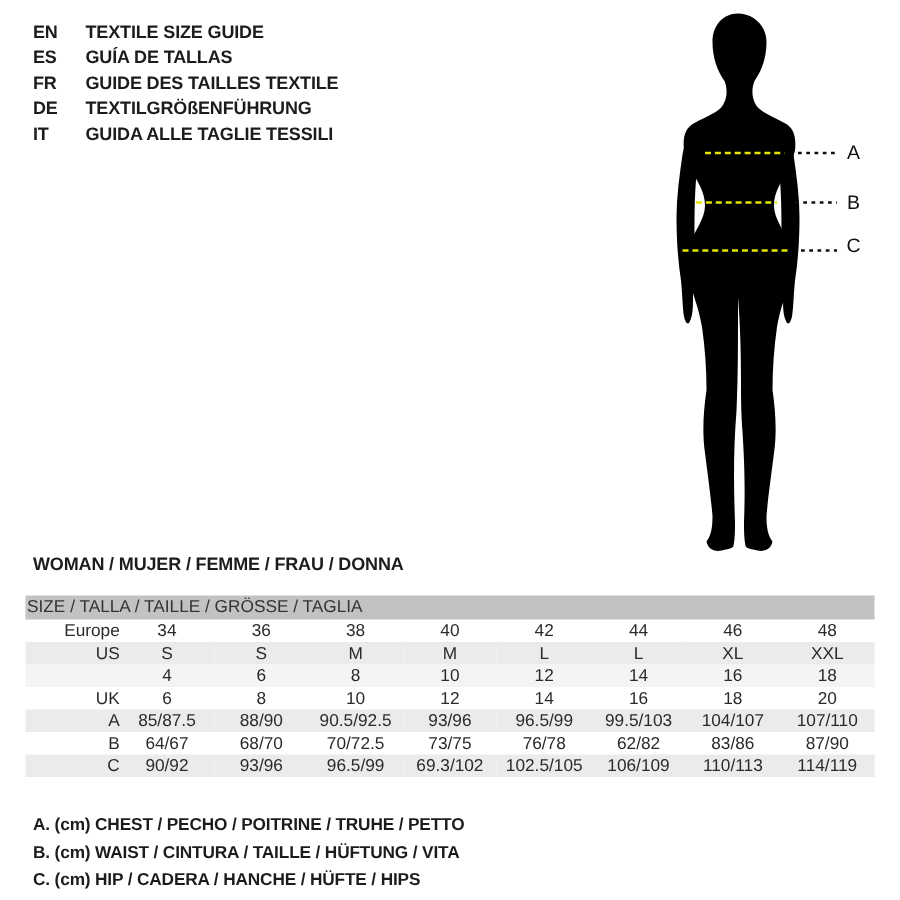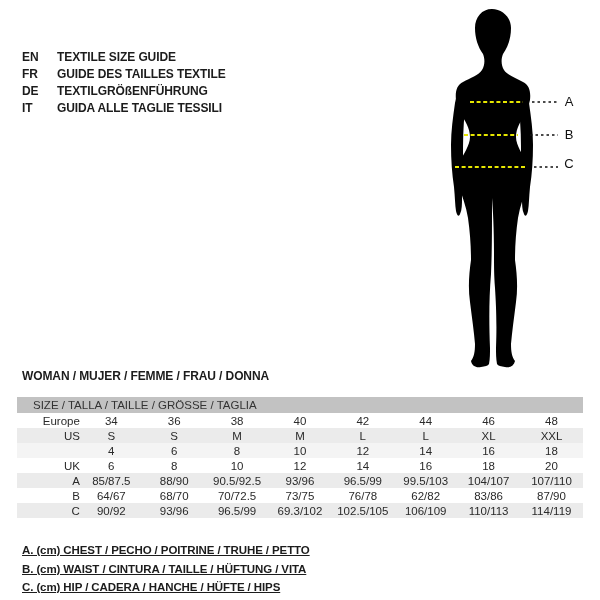--- a/index.html
+++ b/index.html
@@ -1,59 +1,63 @@
 <!DOCTYPE html>
 <html><head>
 <meta charset="utf-8">
 <style>
   * { margin:0; padding:0; box-sizing:border-box; }
   html,body { width:600px; height:600px; background:#ffffff; }
   body { font-family:"Liberation Sans", sans-serif; color:#1c1c1c; position:relative; overflow:hidden; }
 
   
-  .lang-block { position:absolute; left:22px; top:13px;margin-top:36px; }
+  .lang-block { position:absolute; left:22px; top:13px; }
   .lang-row { display:flex; height:17px; line-height:17px; font-size:12px; font-weight:bold; letter-spacing:-0.1px; }
   .lang-code { width:35px; }
 
   
   .figure-wrap { position:absolute; left:410px; top:4px; width:190px; height:370px; }
   .figure-wrap svg { display:block; width:190px; height:370px; }
   .measure-label { position:absolute; left:558px; width:22px; text-align:center; font-size:13px; color:#111; }
   .measure-label.a { top:94px; }
   .measure-label.b { top:127px; }
   .measure-label.c { top:156px; }
 
   
   .section-title { position:absolute; left:22px; top:369px; font-size:12px; font-weight:bold; letter-spacing:-0.1px; }
 
   
   .size-table-wrap { position:absolute; left:17px; top:397px; width:566px; }
   table.size-table { width:566px; border-collapse:collapse; table-layout:fixed; font-size:11.5px; color:#2a2a2a; }
-  table.size-table thead td { background:#c2c2c2; height:16px; text-align:left; padding-left:16px; font-size:11.5px; color:#333; }
+  table.size-table thead td { background:#c2c2c2; height:16px; text-align:left; padding-left:1px; font-size:11.5px; color:#333; }
   table.size-table td { height:15px; text-align:center; vertical-align:middle; padding:0; }
   table.size-table td.row-label { width:78px; text-align:right; padding-left:5px; }
   table.size-table tbody tr:nth-child(2) { background:#ebebeb; }
   table.size-table tbody tr:nth-child(3) { background:#f4f4f4; }
   table.size-table tbody tr:nth-child(5) { background:#ebebeb; }
   table.size-table tbody tr:nth-child(7) { background:#ebebeb; }
 
   
   .legend-block { position:absolute; left:22px; top:541px; }
-  .legend-line { font-size:11.5px; font-weight:bold; line-height:18.5px; letter-spacing:-0.1px;text-decoration:underline; }
+  .legend-line { font-size:11.5px; font-weight:bold; line-height:18.5px; letter-spacing:-0.1px; }
 
   .dash-y { stroke-width:1.8; stroke-dasharray:4 2.6; fill:none; }
   .dash-k { stroke:#111; stroke-width:1.6; stroke-dasharray:2.5 3; fill:none; }
 </style>
 </head>
 <body>
 
 <div class="lang-block">
     <div class="lang-row">
       <span class="lang-code">EN</span>
       <span class="lang-title">TEXTILE SIZE GUIDE</span>
+    </div>
+    <div class="lang-row">
+      <span class="lang-code">ES</span>
+      <span class="lang-title">GUÍA DE TALLAS</span>
     </div>
     <div class="lang-row">
       <span class="lang-code">FR</span>
       <span class="lang-title">GUIDE DES TAILLES TEXTILE</span>
     </div>
     <div class="lang-row">
       <span class="lang-code">DE</span>
       <span class="lang-title">TEXTILGRÖßENFÜHRUNG</span>
     </div>
     <div class="lang-row">

